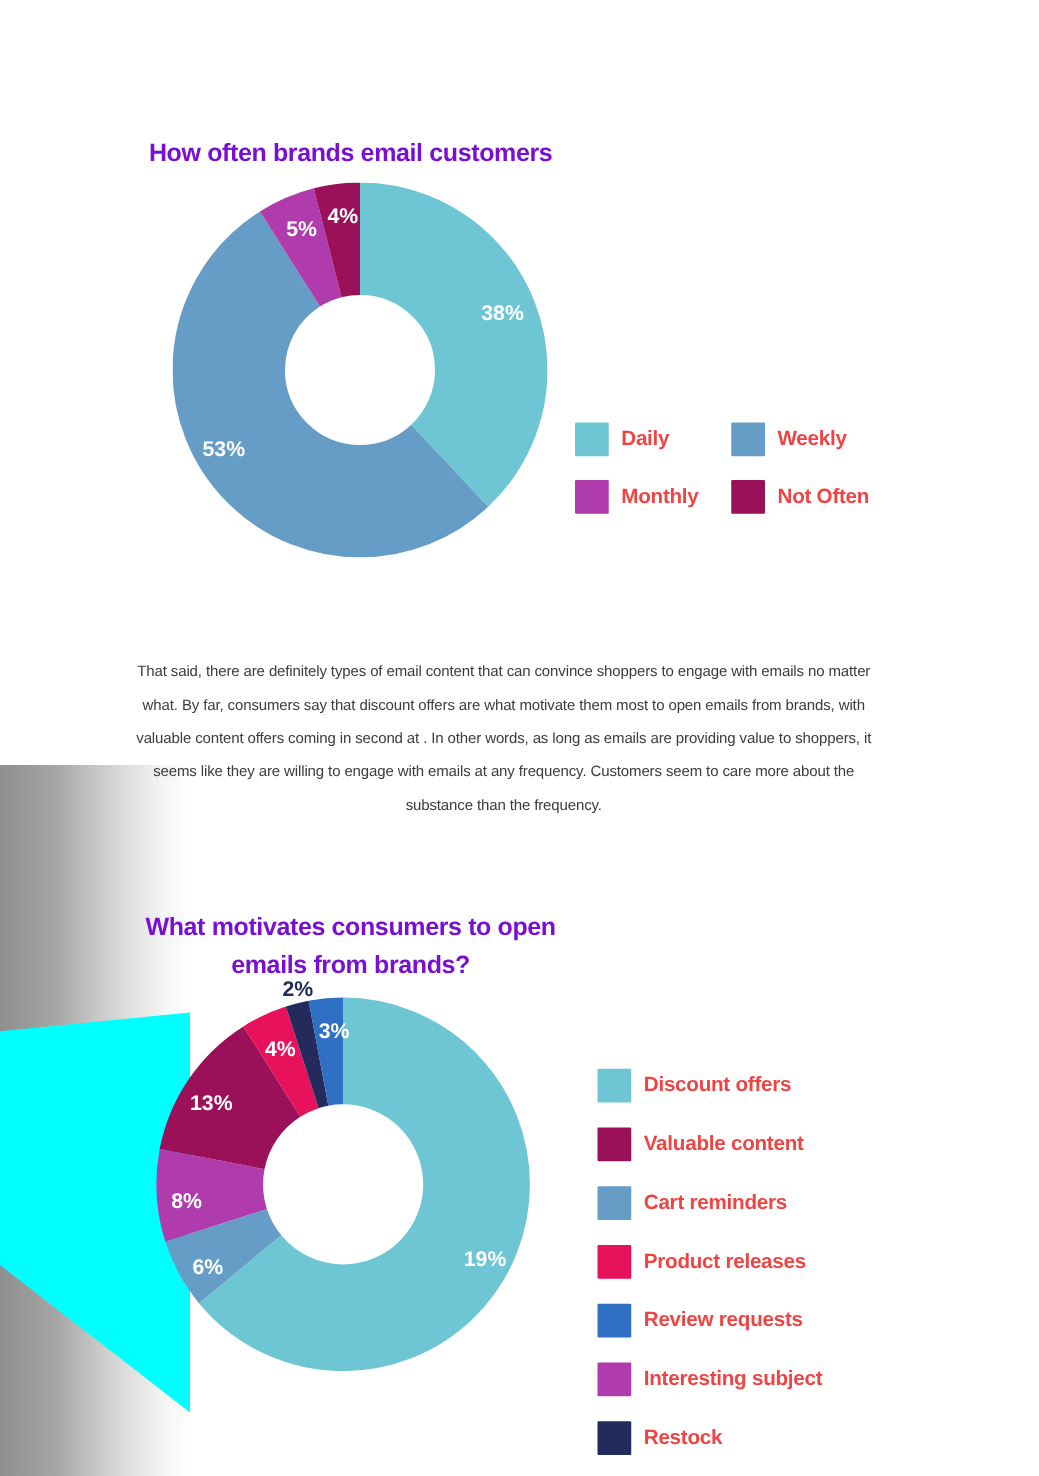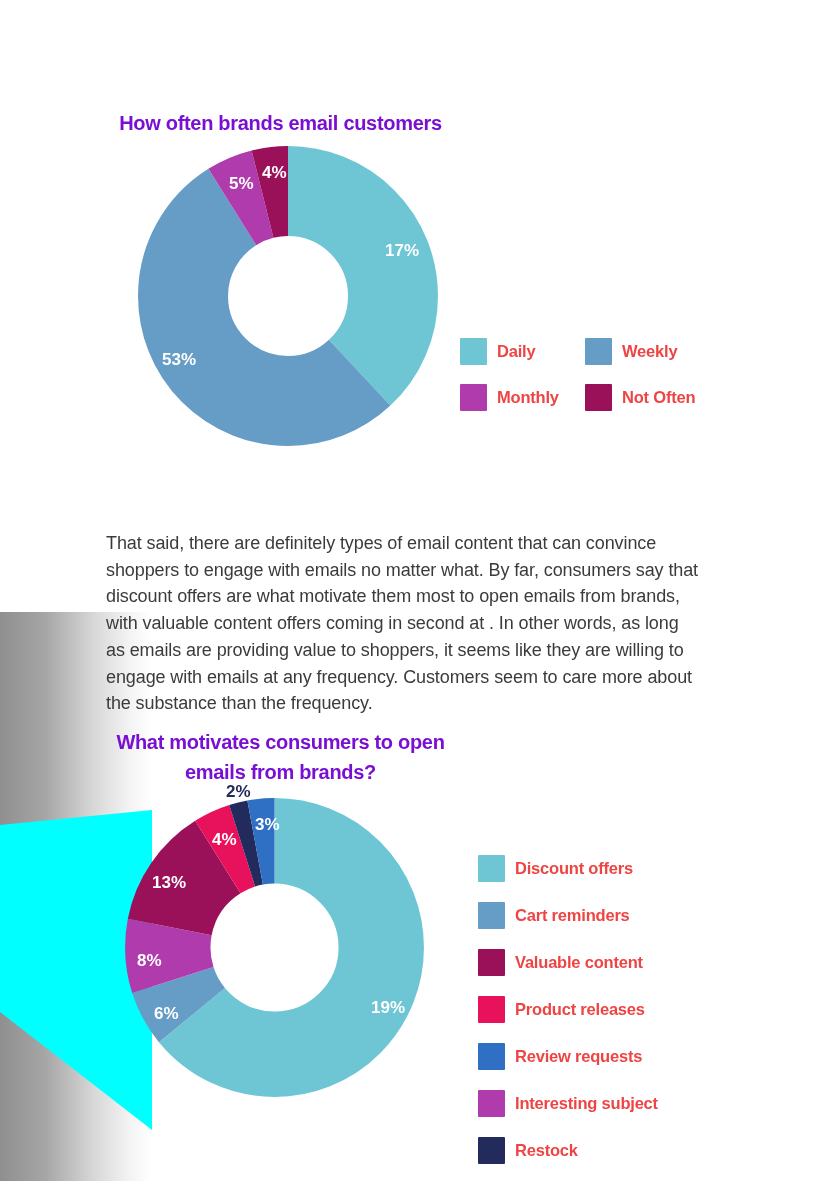--- a/index.html
+++ b/index.html
@@ -120,23 +120,24 @@
   }
 
   
   #paragraph {
     position: absolute;
     left: 106px;
     top: 512px;
     width: 594px;
     z-index: 3;
     color: #3b3b3b;
-    font-size: 18px;
+    font-size: 12px;
     line-height: 26.7px;
     letter-spacing: -0.1px;
+    text-align: center;
   }
 </style>
 </head>
 <body>
 
 <div id="page">
 
   <div class="grey-band"></div>
 
   <svg class="cyan-shape" viewBox="0 0 152 330" preserveAspectRatio="none">
@@ -153,21 +154,21 @@
         <svg class="donut-svg" viewBox="0 0 100 100">
 
           <g transform="rotate(-90 50 50)">
             <circle cx="50" cy="50" r="35" fill="none" stroke="#6EC6D4" stroke-width="30" stroke-dasharray="83.57 136.34" stroke-dashoffset="0"></circle>
             <circle cx="50" cy="50" r="35" fill="none" stroke="#669DC6" stroke-width="30" stroke-dasharray="116.55 103.36" stroke-dashoffset="-83.57"></circle>
             <circle cx="50" cy="50" r="35" fill="none" stroke="#B03BAD" stroke-width="30" stroke-dasharray="11.00 208.91" stroke-dashoffset="-200.12"></circle>
             <circle cx="50" cy="50" r="35" fill="none" stroke="#9B1159" stroke-width="30" stroke-dasharray="8.80 211.11" stroke-dashoffset="-211.11"></circle>
           </g>
         </svg>
 
-        <span class="slice-label" style="left:247px; top:95px;">17%</span>
+        <span class="slice-label" style="left:247px; top:95px;">38%</span>
         <span class="slice-label" style="left:24px; top:204px;">53%</span>
         <span class="slice-label" style="left:91px; top:28px;">5%</span>
         <span class="slice-label" style="left:124px; top:17px;">4%</span>
       </div>
 
       <div class="legend" id="legend1">
         <div class="legend-grid">
           <div class="legend-item">
             <span class="swatch" style="background:#6EC6D4"></span>
             <span class="legend-label">Daily</span>
@@ -221,28 +222,28 @@
         <span class="slice-label" style="left:133px; top:20px;">3%</span>
       </div>
 
       <div class="legend" id="legend2">
         <div class="legend-grid">
           <div class="legend-item">
             <span class="swatch" style="background:#6EC6D4"></span>
             <span class="legend-label">Discount offers</span>
           </div>
           <div class="legend-item">
+            <span class="swatch" style="background:#9B1159"></span>
+            <span class="legend-label">Valuable content</span>
+          </div>
+          <div class="legend-item">
             <span class="swatch" style="background:#669DC6"></span>
             <span class="legend-label">Cart reminders</span>
           </div>
           <div class="legend-item">
-            <span class="swatch" style="background:#9B1159"></span>
-            <span class="legend-label">Valuable content</span>
-          </div>
-          <div class="legend-item">
             <span class="swatch" style="background:#E8115B"></span>
             <span class="legend-label">Product releases</span>
           </div>
           <div class="legend-item">
             <span class="swatch" style="background:#2F6FC4"></span>
             <span class="legend-label">Review requests</span>
           </div>
           <div class="legend-item">
             <span class="swatch" style="background:#B03BAD"></span>
             <span class="legend-label">Interesting subject</span>

